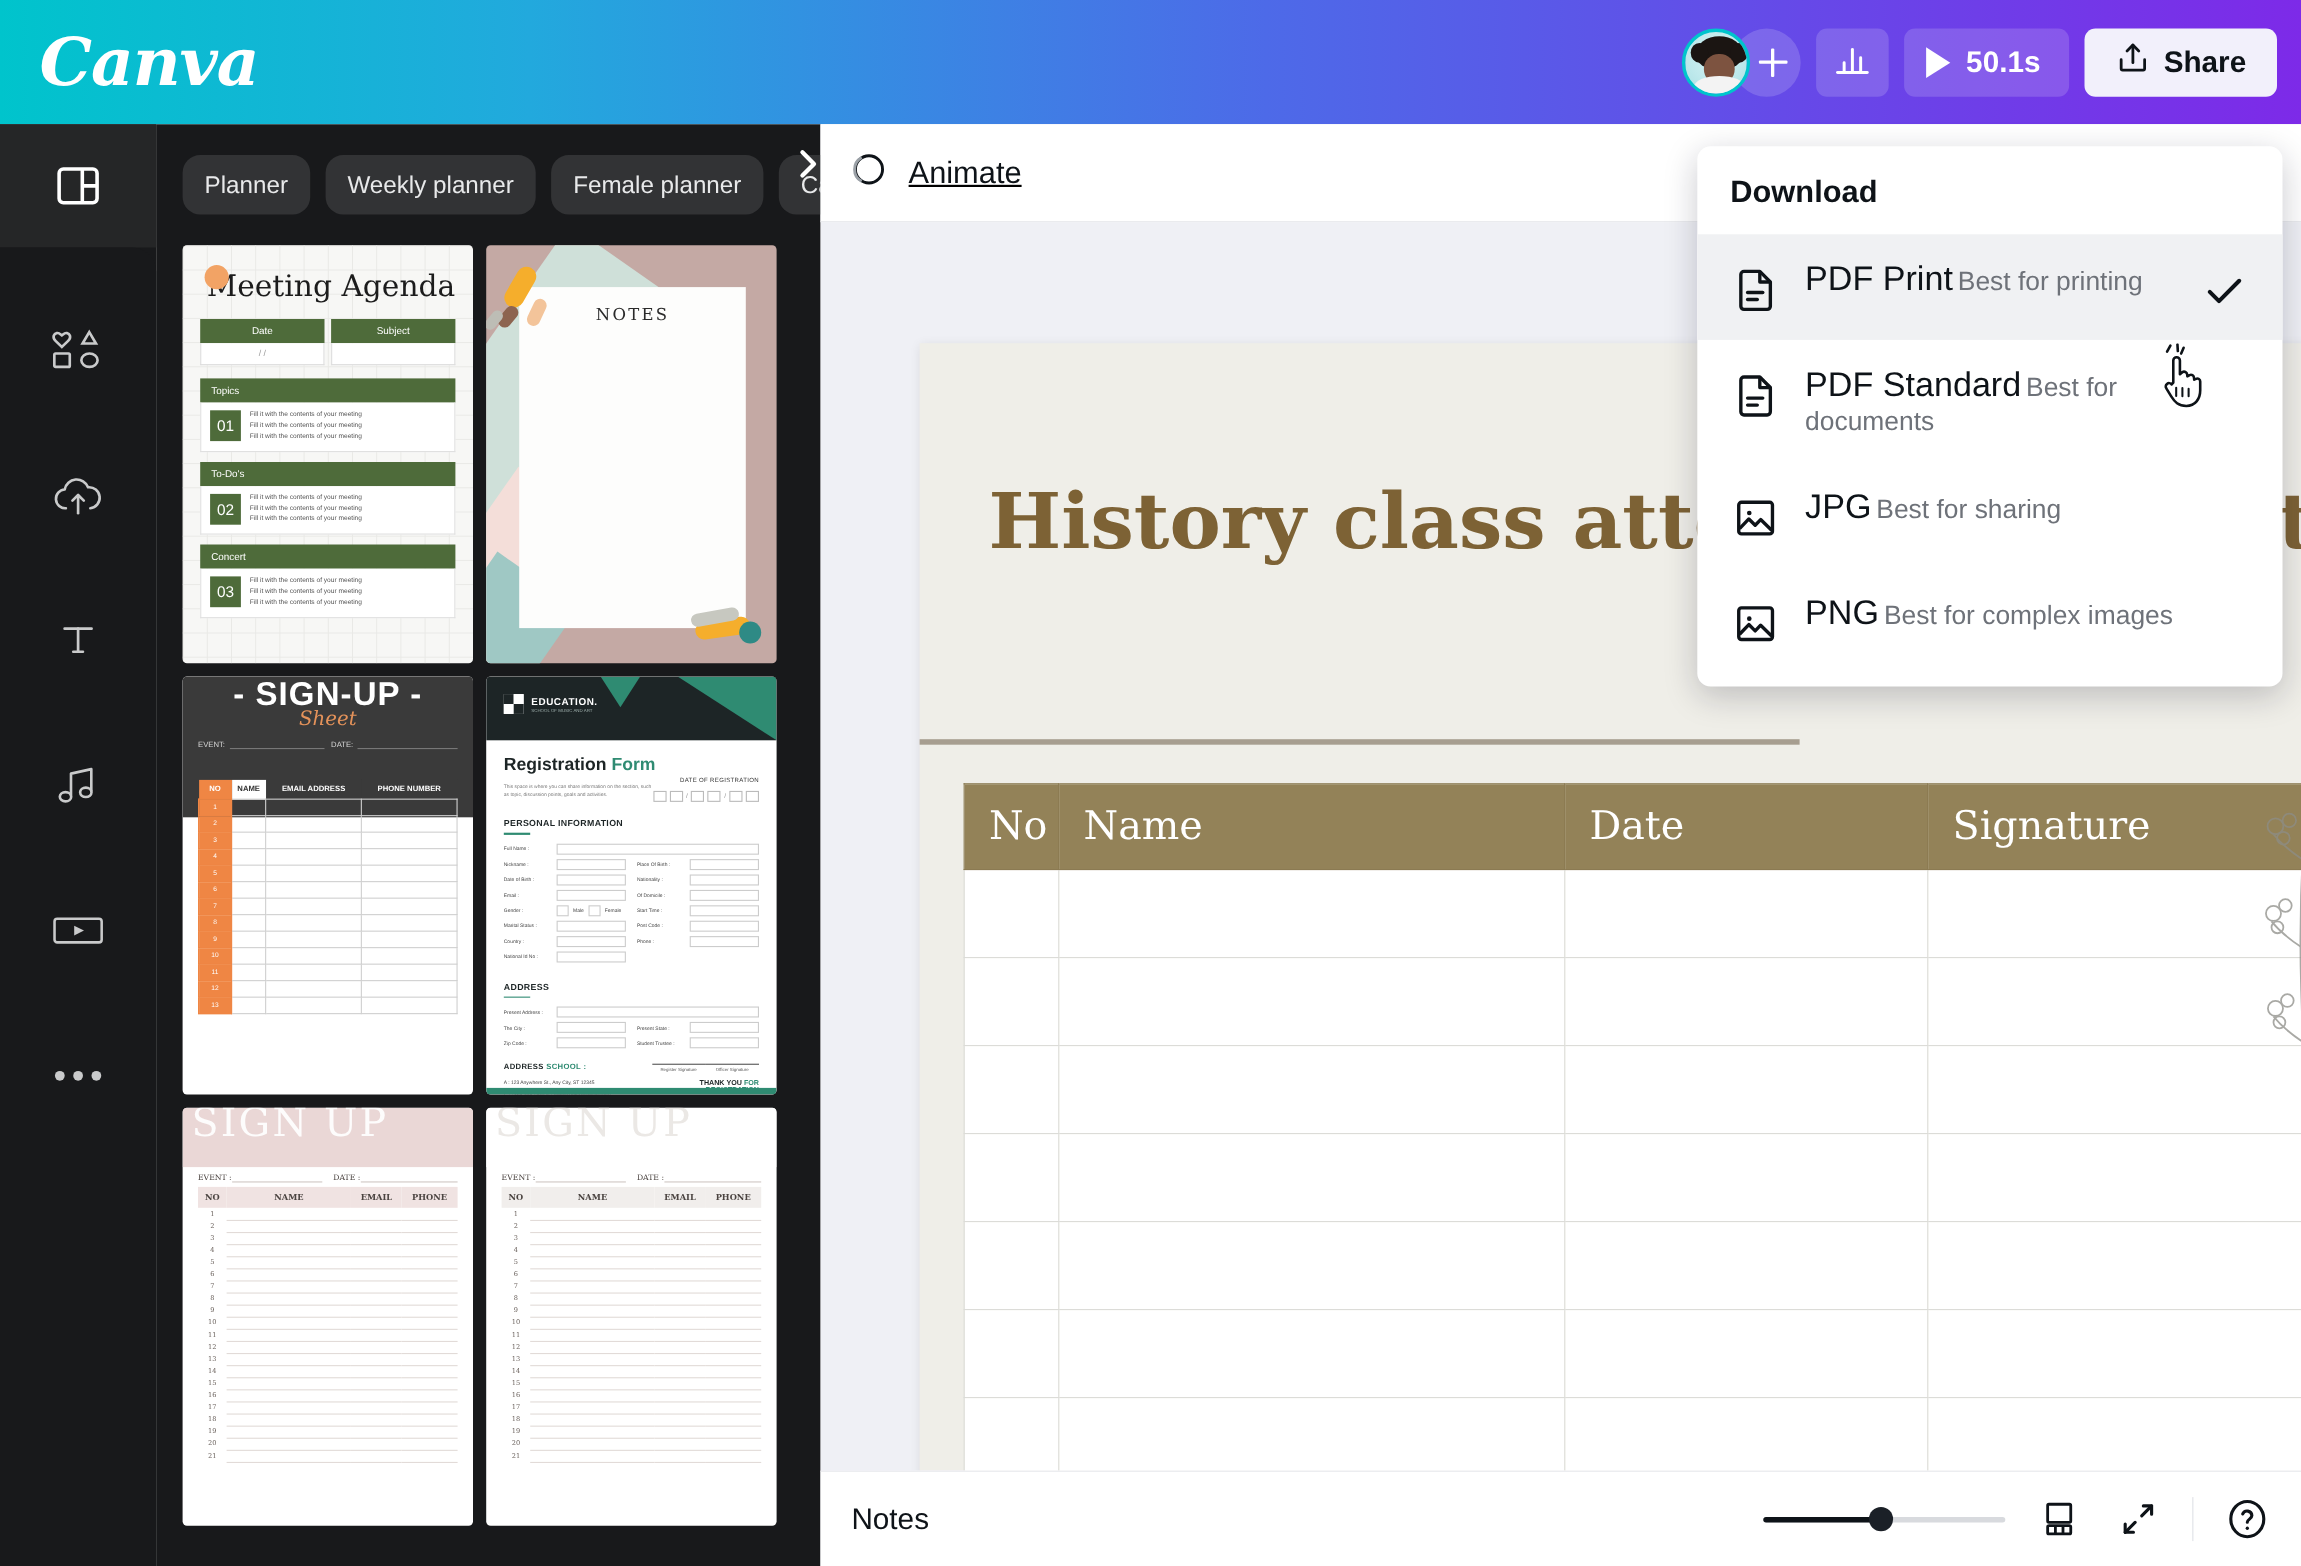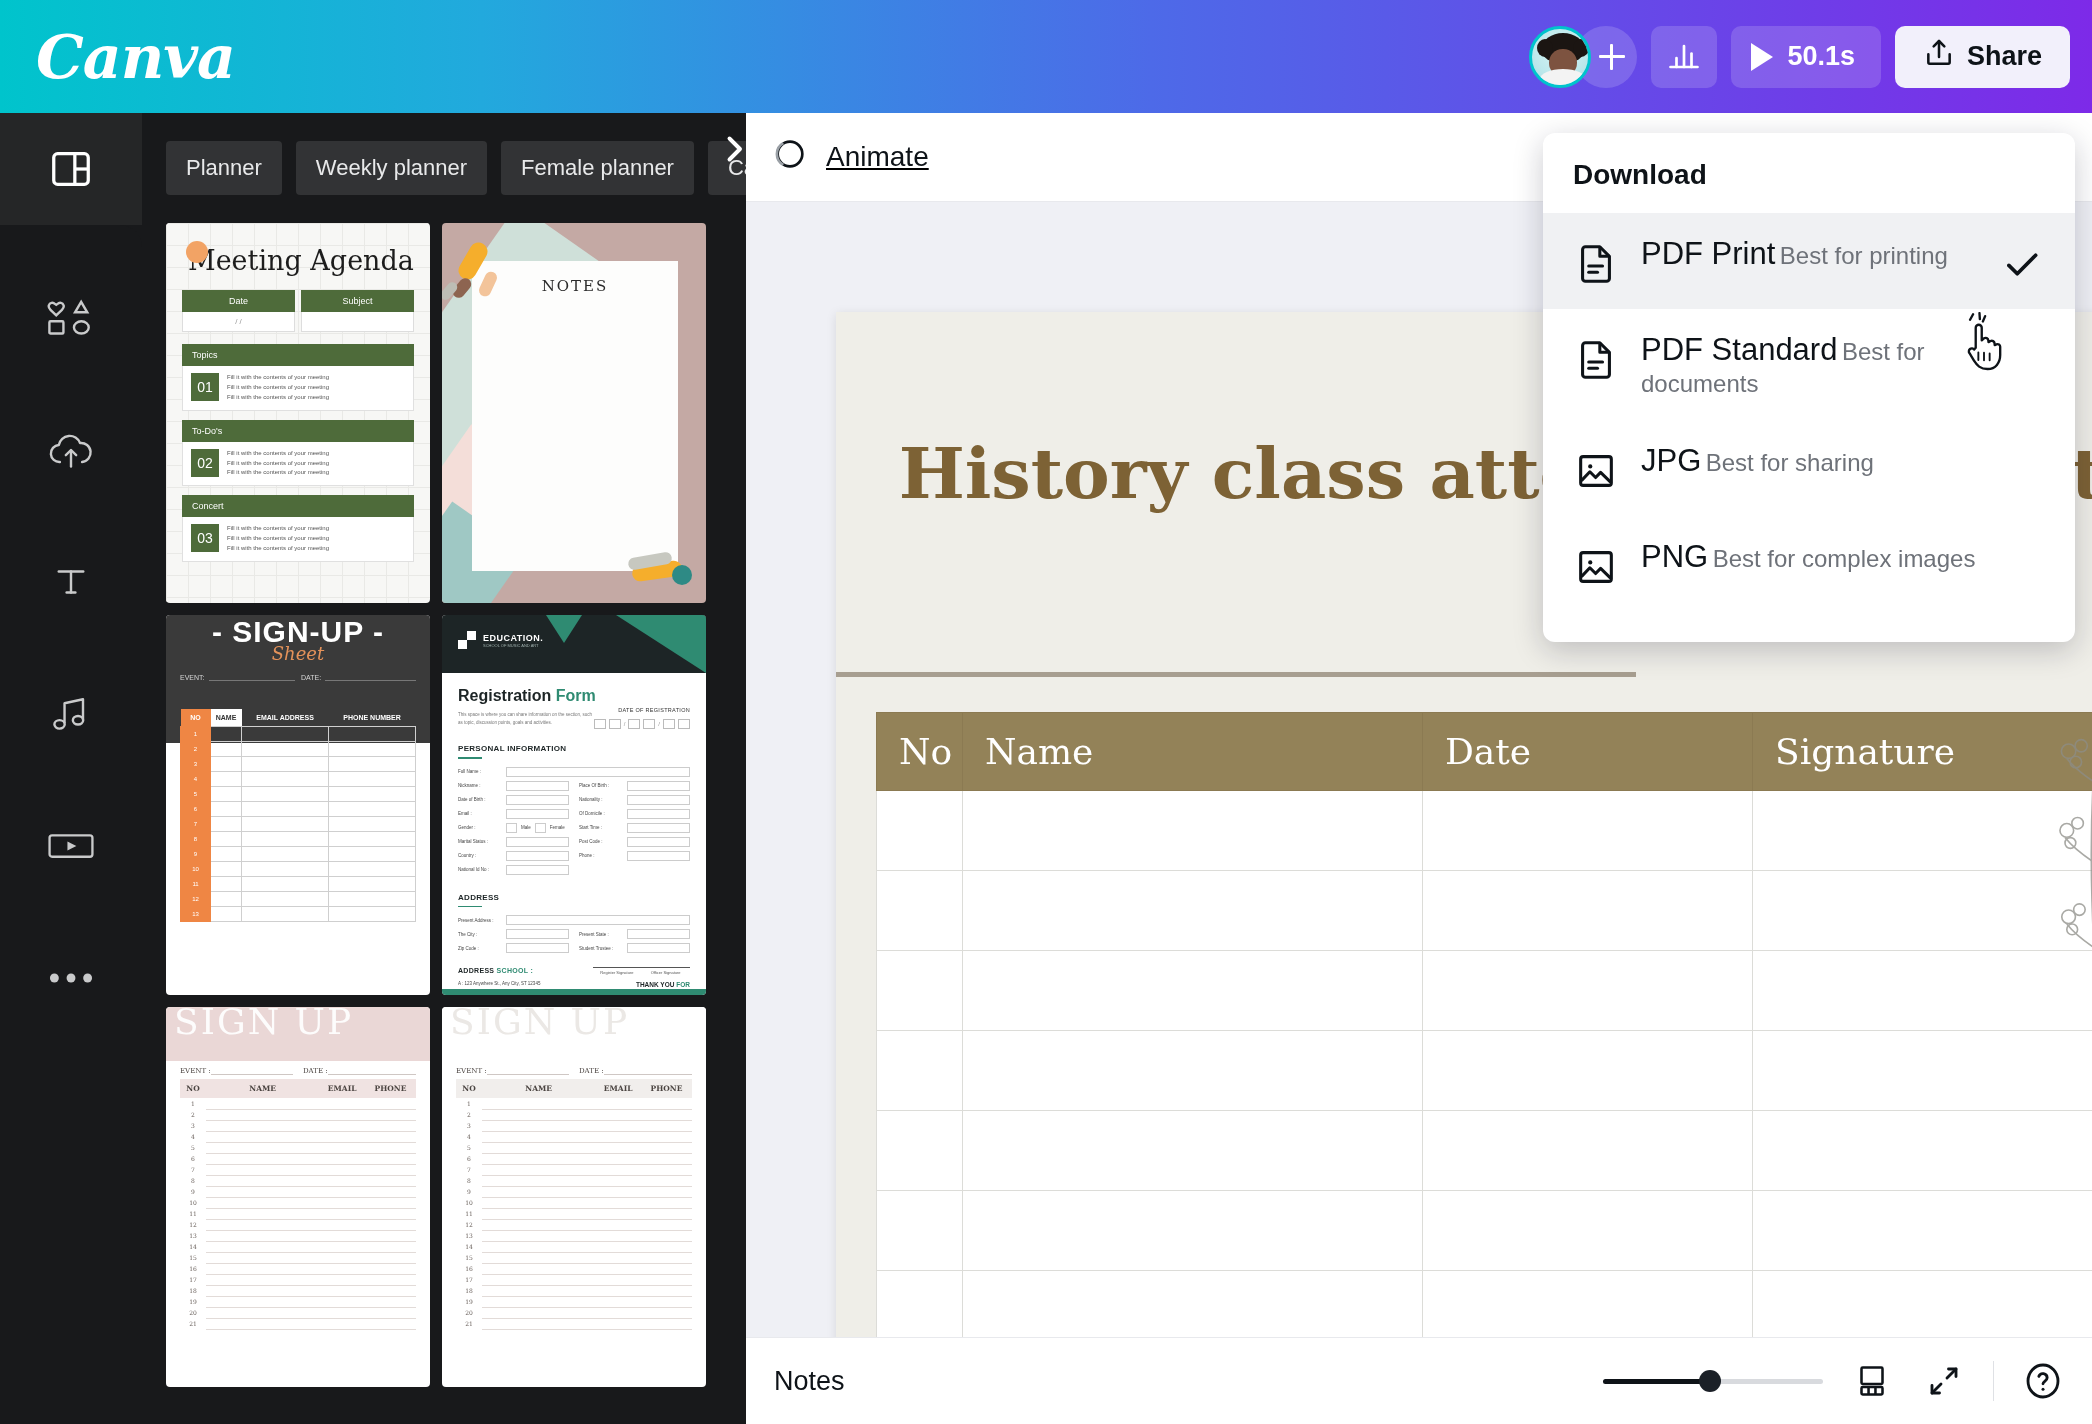--- a/index.html
+++ b/index.html
@@ -121,21 +121,21 @@
   }
   .search-wrap { padding: 30px 24px 0 24px; }
   .search-box {
     height: 68px; background: #fff; border-radius: 10px;
     display: flex; align-items: center; padding: 0 22px; gap: 16px;
   }
   .search-box .ph { color: #8b8e93; font-size: 25px; }
   .chips { display: flex; gap: 14px; padding: 28px 0 0 24px; position: relative; }
   .chip {
     background: #323335; color: #e8e9ea; font-size: 22px;
-    border-radius: 4px; padding: 14px 20px; white-space: nowrap; cursor: pointer;
+    border-radius: 16px; padding: 14px 20px; white-space: nowrap; cursor: pointer;
   }
   .chip-next {
     position: absolute; right: -6px; top: 14px;
     width: 36px; height: 44px; display:flex; align-items:center; justify-content:center;
     cursor: pointer;
   }
   .grid {
     display: grid; grid-template-columns: 264px 264px; gap: 12px;
     padding: 28px 24px 0 24px;
   }
@@ -1284,21 +1284,21 @@
           <circle cx="9" cy="9.6" r="1.1" fill="#0e1318" stroke="none"></circle>
           <path d="M4.4 17l4.4-4.6 3 3 2.6-2.7 5.2 5.1"></path>
         </svg>
       </span>
       <span class="dl-txt">
         <span class="t">JPG</span>
         <span class="s">Best for sharing</span>
       </span>
     </div>
 
-    <div class="dl-item" style="padding-bottom:52px">
+    <div class="dl-item" style="padding-bottom:34px">
       <span class="dl-icon">
         <svg width="46" height="46" viewBox="0 0 24 24" fill="none" stroke="#0e1318" stroke-width="1.6" stroke-linejoin="round">
           <rect x="4" y="4.5" width="16" height="15" rx="1.3"></rect>
           <circle cx="9" cy="9.6" r="1.1" fill="#0e1318" stroke="none"></circle>
           <path d="M4.4 17l4.4-4.6 3 3 2.6-2.7 5.2 5.1"></path>
         </svg>
       </span>
       <span class="dl-txt">
         <span class="t">PNG</span>
         <span class="s">Best for complex images</span>

